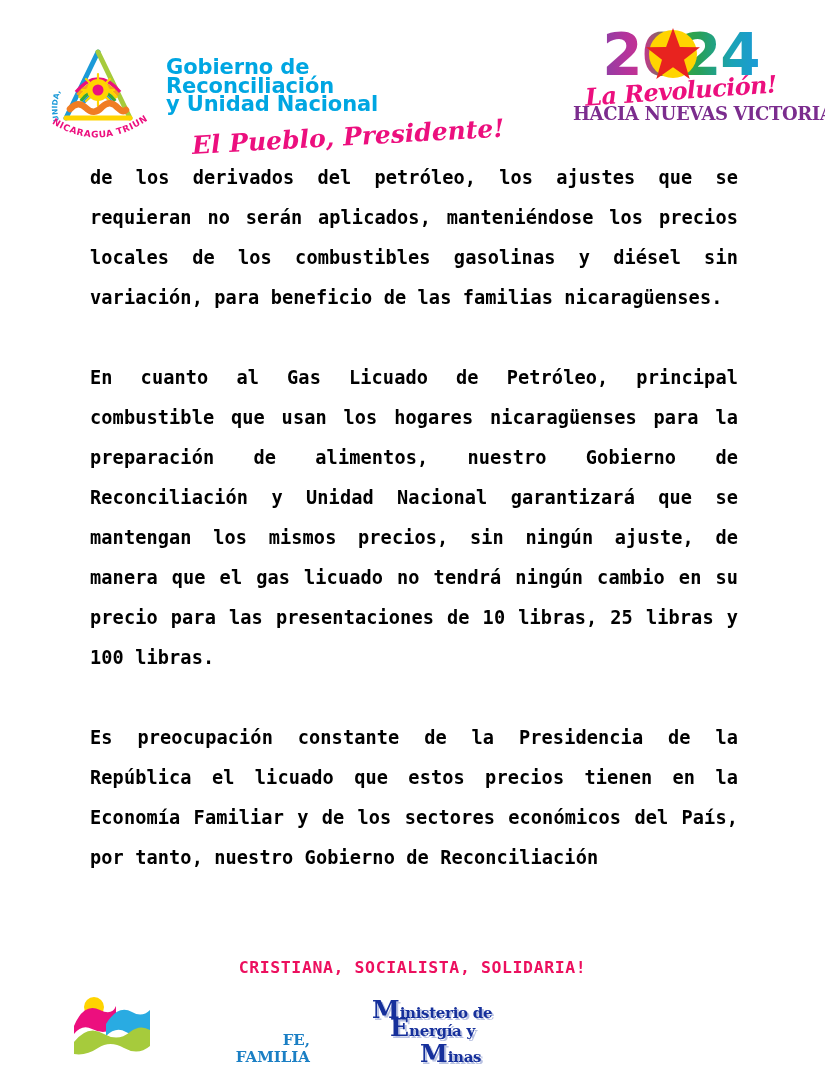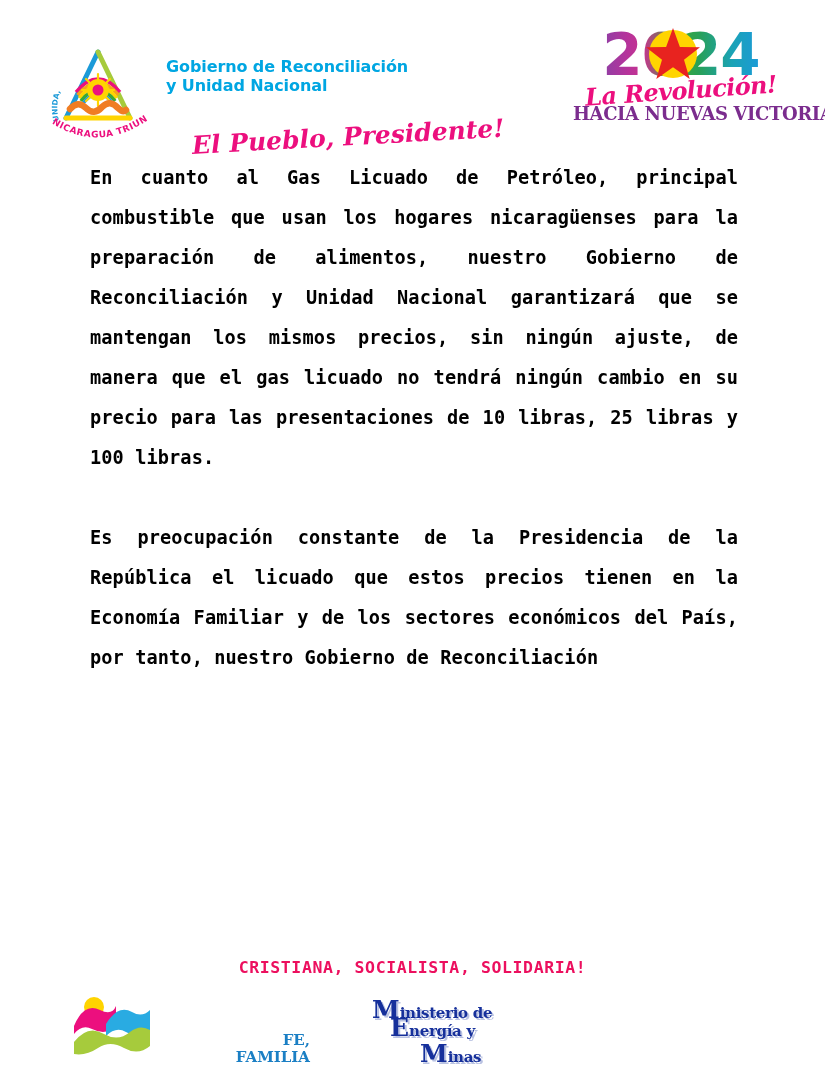--- a/index.html
+++ b/index.html
@@ -41,21 +41,21 @@
   }
   .grun-text {
     position: absolute;
     left: 122px;
     top: 22px;
     width: 300px;
   }
   .grun-title {
     font-family: "DejaVu Sans", "Liberation Sans", sans-serif;
     font-weight: bold;
-    font-size: 16px;
+    font-size: 21px;
     line-height: 18.5px;
     color: #00a6e2;
     letter-spacing: -0.1px;
     white-space: pre-line;
   }
   .grun-slogan {
     position: absolute;
     left: 148px;
     top: 96px;
     font-family: "DejaVu Serif", "Liberation Serif", serif;
@@ -329,20 +329,21 @@
           <polygon points="28,2 34.9,20.9 55,21.3 39,33.7 44.7,53 28,41.2 11.3,53 17,33.7 1,21.3 21.1,20.9" fill="#e8231f"></polygon>
         </svg>
       </span>
     </div>
     <div class="campaign-revolucion">La Revolución!</div>
     <div class="campaign-victorias">HACIA NUEVAS VICTORIAS!</div>
   </div>
 </header>
 
 <main class="letter-body">
+  <p class="paragraph">de los derivados del petróleo, los ajustes que se requieran no serán aplicados, manteniéndose los precios locales de los combustibles gasolinas y diésel sin variación, para beneficio de las familias nicaragüenses.</p>
   <p class="paragraph">En cuanto al Gas Licuado de Petróleo, principal combustible que usan los hogares nicaragüenses para la preparación de alimentos, nuestro Gobierno de Reconciliación y Unidad Nacional garantizará que se mantengan los mismos precios, sin ningún ajuste, de manera que el gas licuado no tendrá ningún cambio en su precio para las presentaciones de 10 libras, 25 libras y 100 libras.</p>
   <p class="paragraph">Es preocupación constante de la Presidencia de la República el licuado que estos precios tienen en la Economía Familiar y de los sectores económicos del País, por tanto, nuestro Gobierno de Reconciliación</p>
 </main>
 
 <footer class="page-footer">
 
   <div class="footer-motto">CRISTIANA, SOCIALISTA, SOLIDARIA!</div>
 
   <div class="footer-logos">
 

